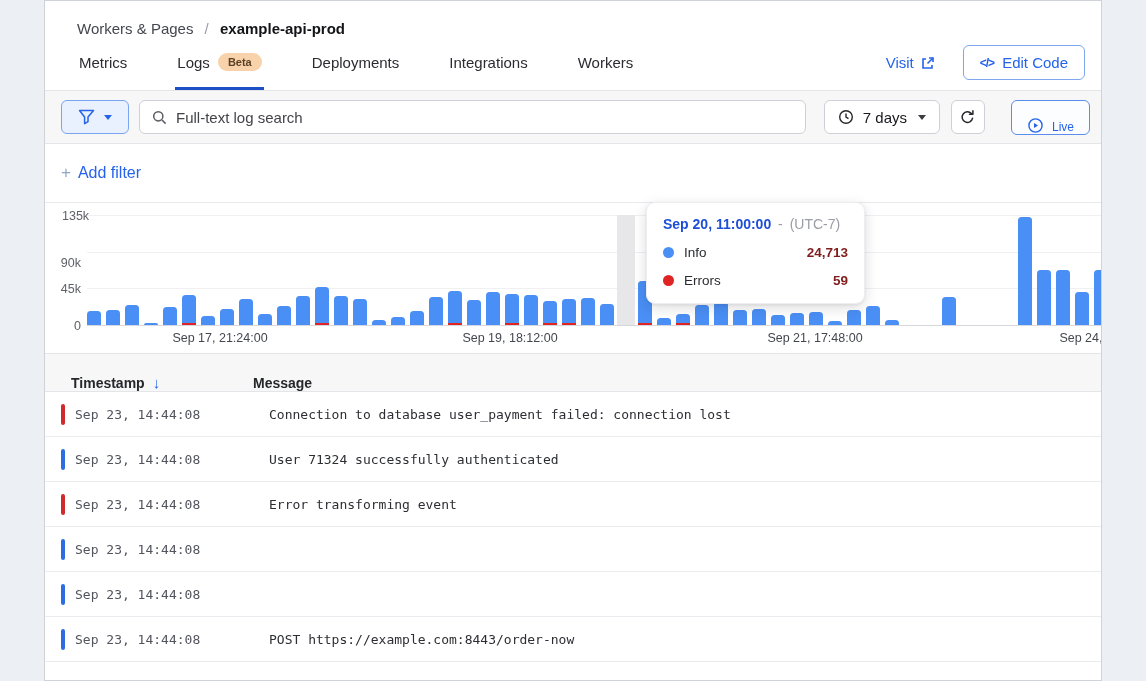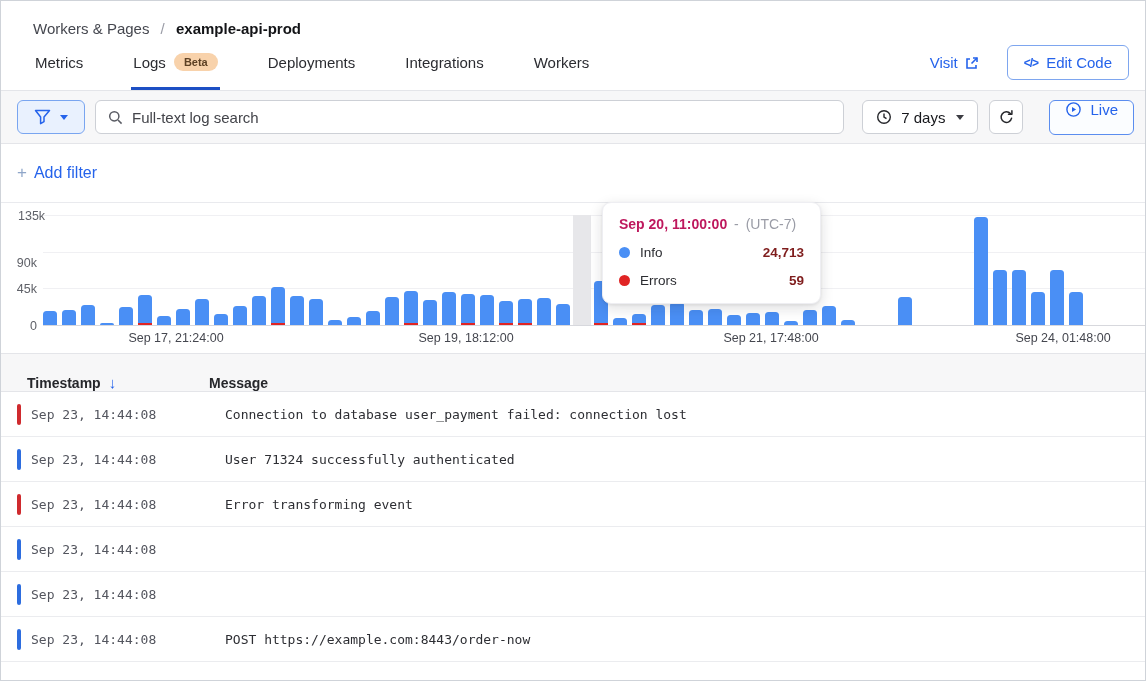--- a/index.html
+++ b/index.html
@@ -1,19 +1,19 @@
 <!DOCTYPE html>
 <html><head>
 <meta charset="utf-8">
 <style>
   * { margin:0; padding:0; box-sizing:border-box; }
   html,body { background:#eceff3; }
   body { font-family:"Liberation Sans", sans-serif; color:#1f2024; }
   .app {
-    position:relative; width:1146px; height:681px; background:#fff;
+    position:relative; width:1058px; height:681px; background:#fff;
     border:1px solid #cfd3d9; overflow:hidden; margin:0 auto;
   }
   
   .breadcrumb { padding:19px 0 0 32px; font-size:15px; }
   .crumb-section { color:#45474f; }
   .crumb-sep { color:#9a9ca6; margin:0 7px; }
   .crumb-current { color:#131417; font-weight:bold; }
   .tabrow { display:flex; align-items:flex-end; justify-content:space-between;
             padding:0 16px 0 32px; border-bottom:1px solid #e4e5e9; height:54px; }
   .tabs { display:flex; align-items:flex-end; gap:46px; height:100%; }
@@ -42,22 +42,22 @@
   .search-box input::placeholder { color:#43444a; opacity:1; }
   .range-btn { display:flex; align-items:center; gap:9px; height:34px; background:#fff;
                border:1px solid #cdd0d6; border-radius:6px; padding:0 13px; font-size:15px;
                color:#17181c; cursor:pointer; }
   .caret { width:0; height:0; border-left:4.5px solid transparent; border-right:4.5px solid transparent;
            border-top:5.5px solid currentColor; }
   .range-btn .caret { color:#3c3d43; margin-left:2px; }
   .refresh-btn { display:flex; align-items:center; justify-content:center; width:34px; height:34px;
                  background:#fff; border:1px solid #cdd0d6; border-radius:6px;
                  color:#26272b; margin-left:11px; cursor:pointer; }
-  .live-btn { display:flex; align-items:flex-start; gap:8px; height:35px; background:#fbfdff;
-              border:1px solid #5b8def; border-radius:6px; padding:0 15px; font-size:15px;
+  .live-btn { display:flex; align-items:flex-end; gap:8px; height:35px; background:#fbfdff;
+              border:1px solid #5b8def; border-radius:6px; padding:0 15px; font-size:12px;
               color:#2563eb; margin-left:26px; cursor:pointer; }
   
   .addfilter-row { height:59px; display:flex; align-items:center; padding-left:16px;
                    border-bottom:1px solid #e9eaee; background:#fff; }
   .addfilter { display:flex; align-items:center; gap:7px; font-size:16px; color:#2563eb; cursor:pointer; }
   .addfilter .plus { color:#8fa6c9; font-size:17px; }
   
   .chart { position:relative; height:150px; background:#fff; }
   .plot { position:absolute; left:0; right:0; top:12px; height:110px; }
   .gridline { position:absolute; left:42px; right:0; height:1px; background:#f0f0f3; }
@@ -69,21 +69,21 @@
          justify-content:flex-end; cursor:pointer; }
   .bar .seg-info { background:#4a8ff5; border-radius:3.5px 3.5px 0 0; width:100%; }
   .bar .seg-err { background:#e02424; width:100%; }
   .xtick { position:absolute; top:128px; transform:translateX(-50%); font-size:12.5px; color:#45474f;
            white-space:nowrap; }
   
   .tooltip { position:absolute; left:601px; top:201px; width:219px; background:#fff;
              border:1px solid #eeeef2; border-radius:9px; padding:13px 16px 15px 16px;
              box-shadow:0 4px 14px rgba(20,20,30,.14), 0 1px 3px rgba(20,20,30,.08); z-index:20; }
   .tt-title { font-size:14px; }
-  .tt-time { font-weight:bold; color:#be185d; }
+  .tt-time { font-weight:bold; color:#1d4ed8; }
   .tt-sep { color:#9a9ca6; margin:0 3px; }
   .tt-tz { color:#9a9ca6; }
   .tt-row { display:flex; align-items:center; margin-top:13px; font-size:13.5px; }
   .tt-dot { width:11px; height:11px; border-radius:50%; margin-right:10px; flex:0 0 auto; }
   .tt-label { color:#2b2c31; }
   .tt-value { margin-left:auto; font-weight:bold; color:#7f1d1d; }
   
   .logtable { border-top:1px solid #e4e5e9; }
   .thead { display:flex; align-items:flex-end; height:38px; background:#f7f7f8;
            border-bottom:1px solid #e4e5e9; font-size:14px; font-weight:bold; color:#26272b; }

